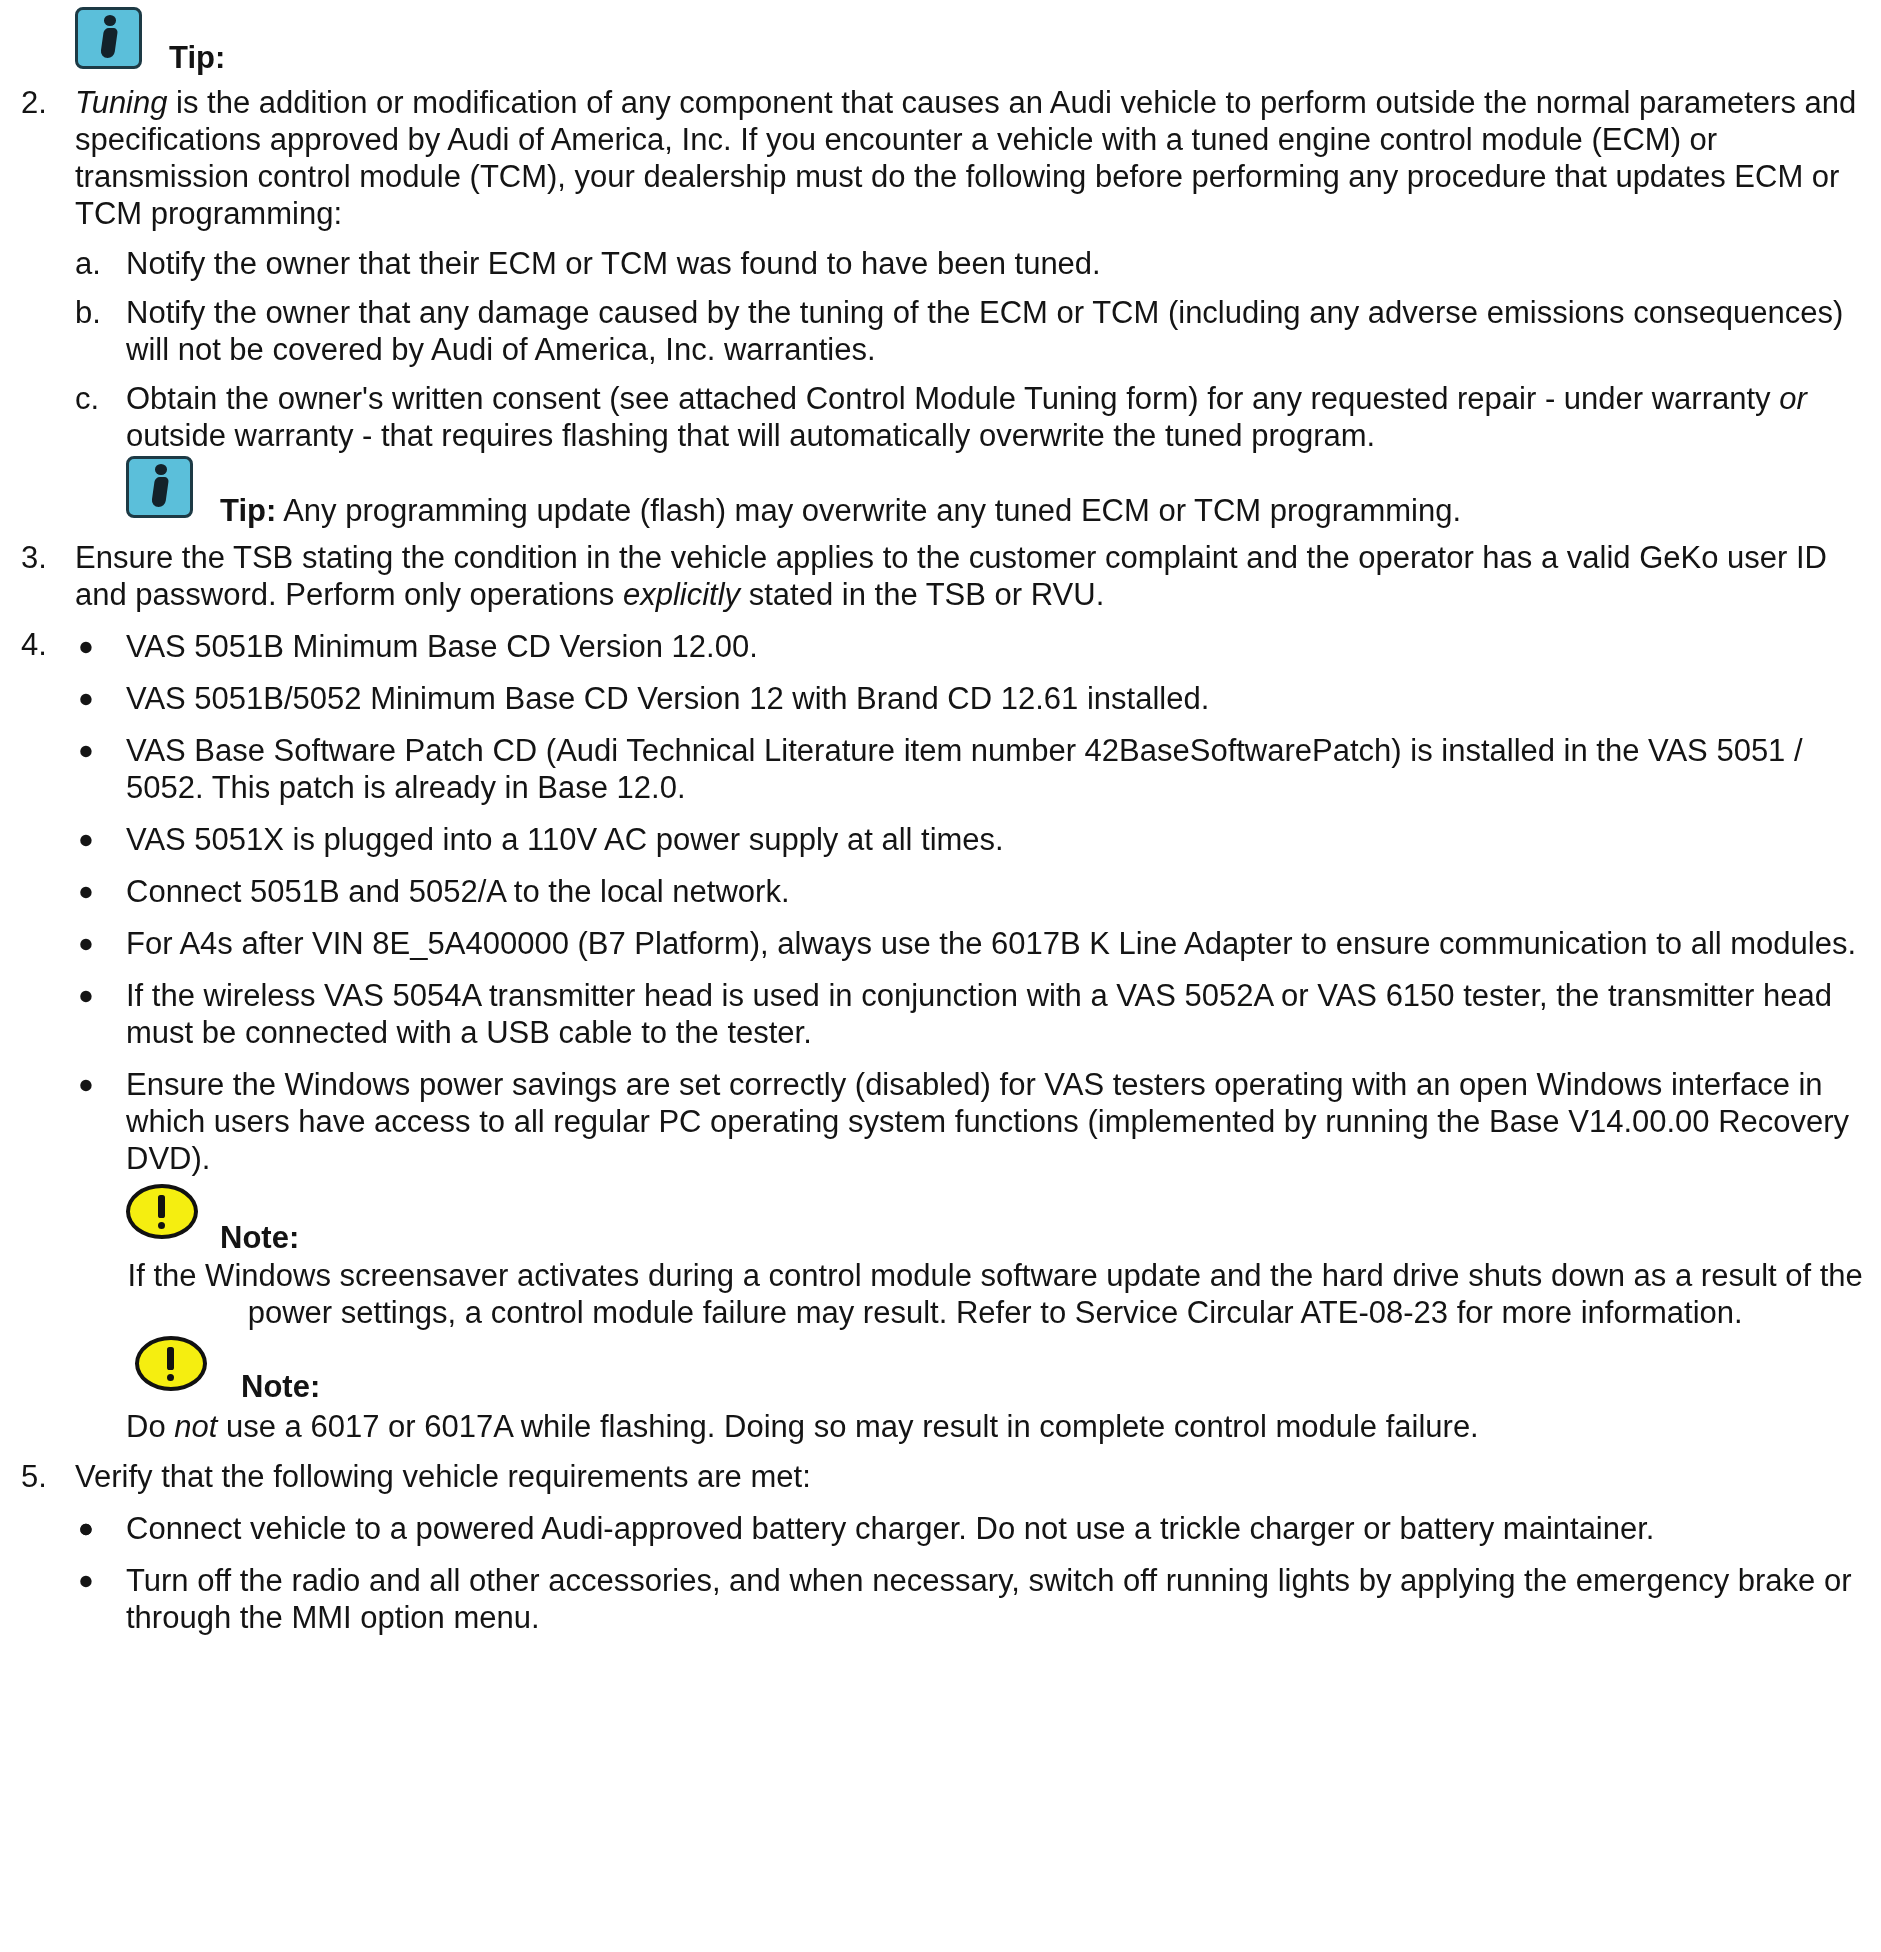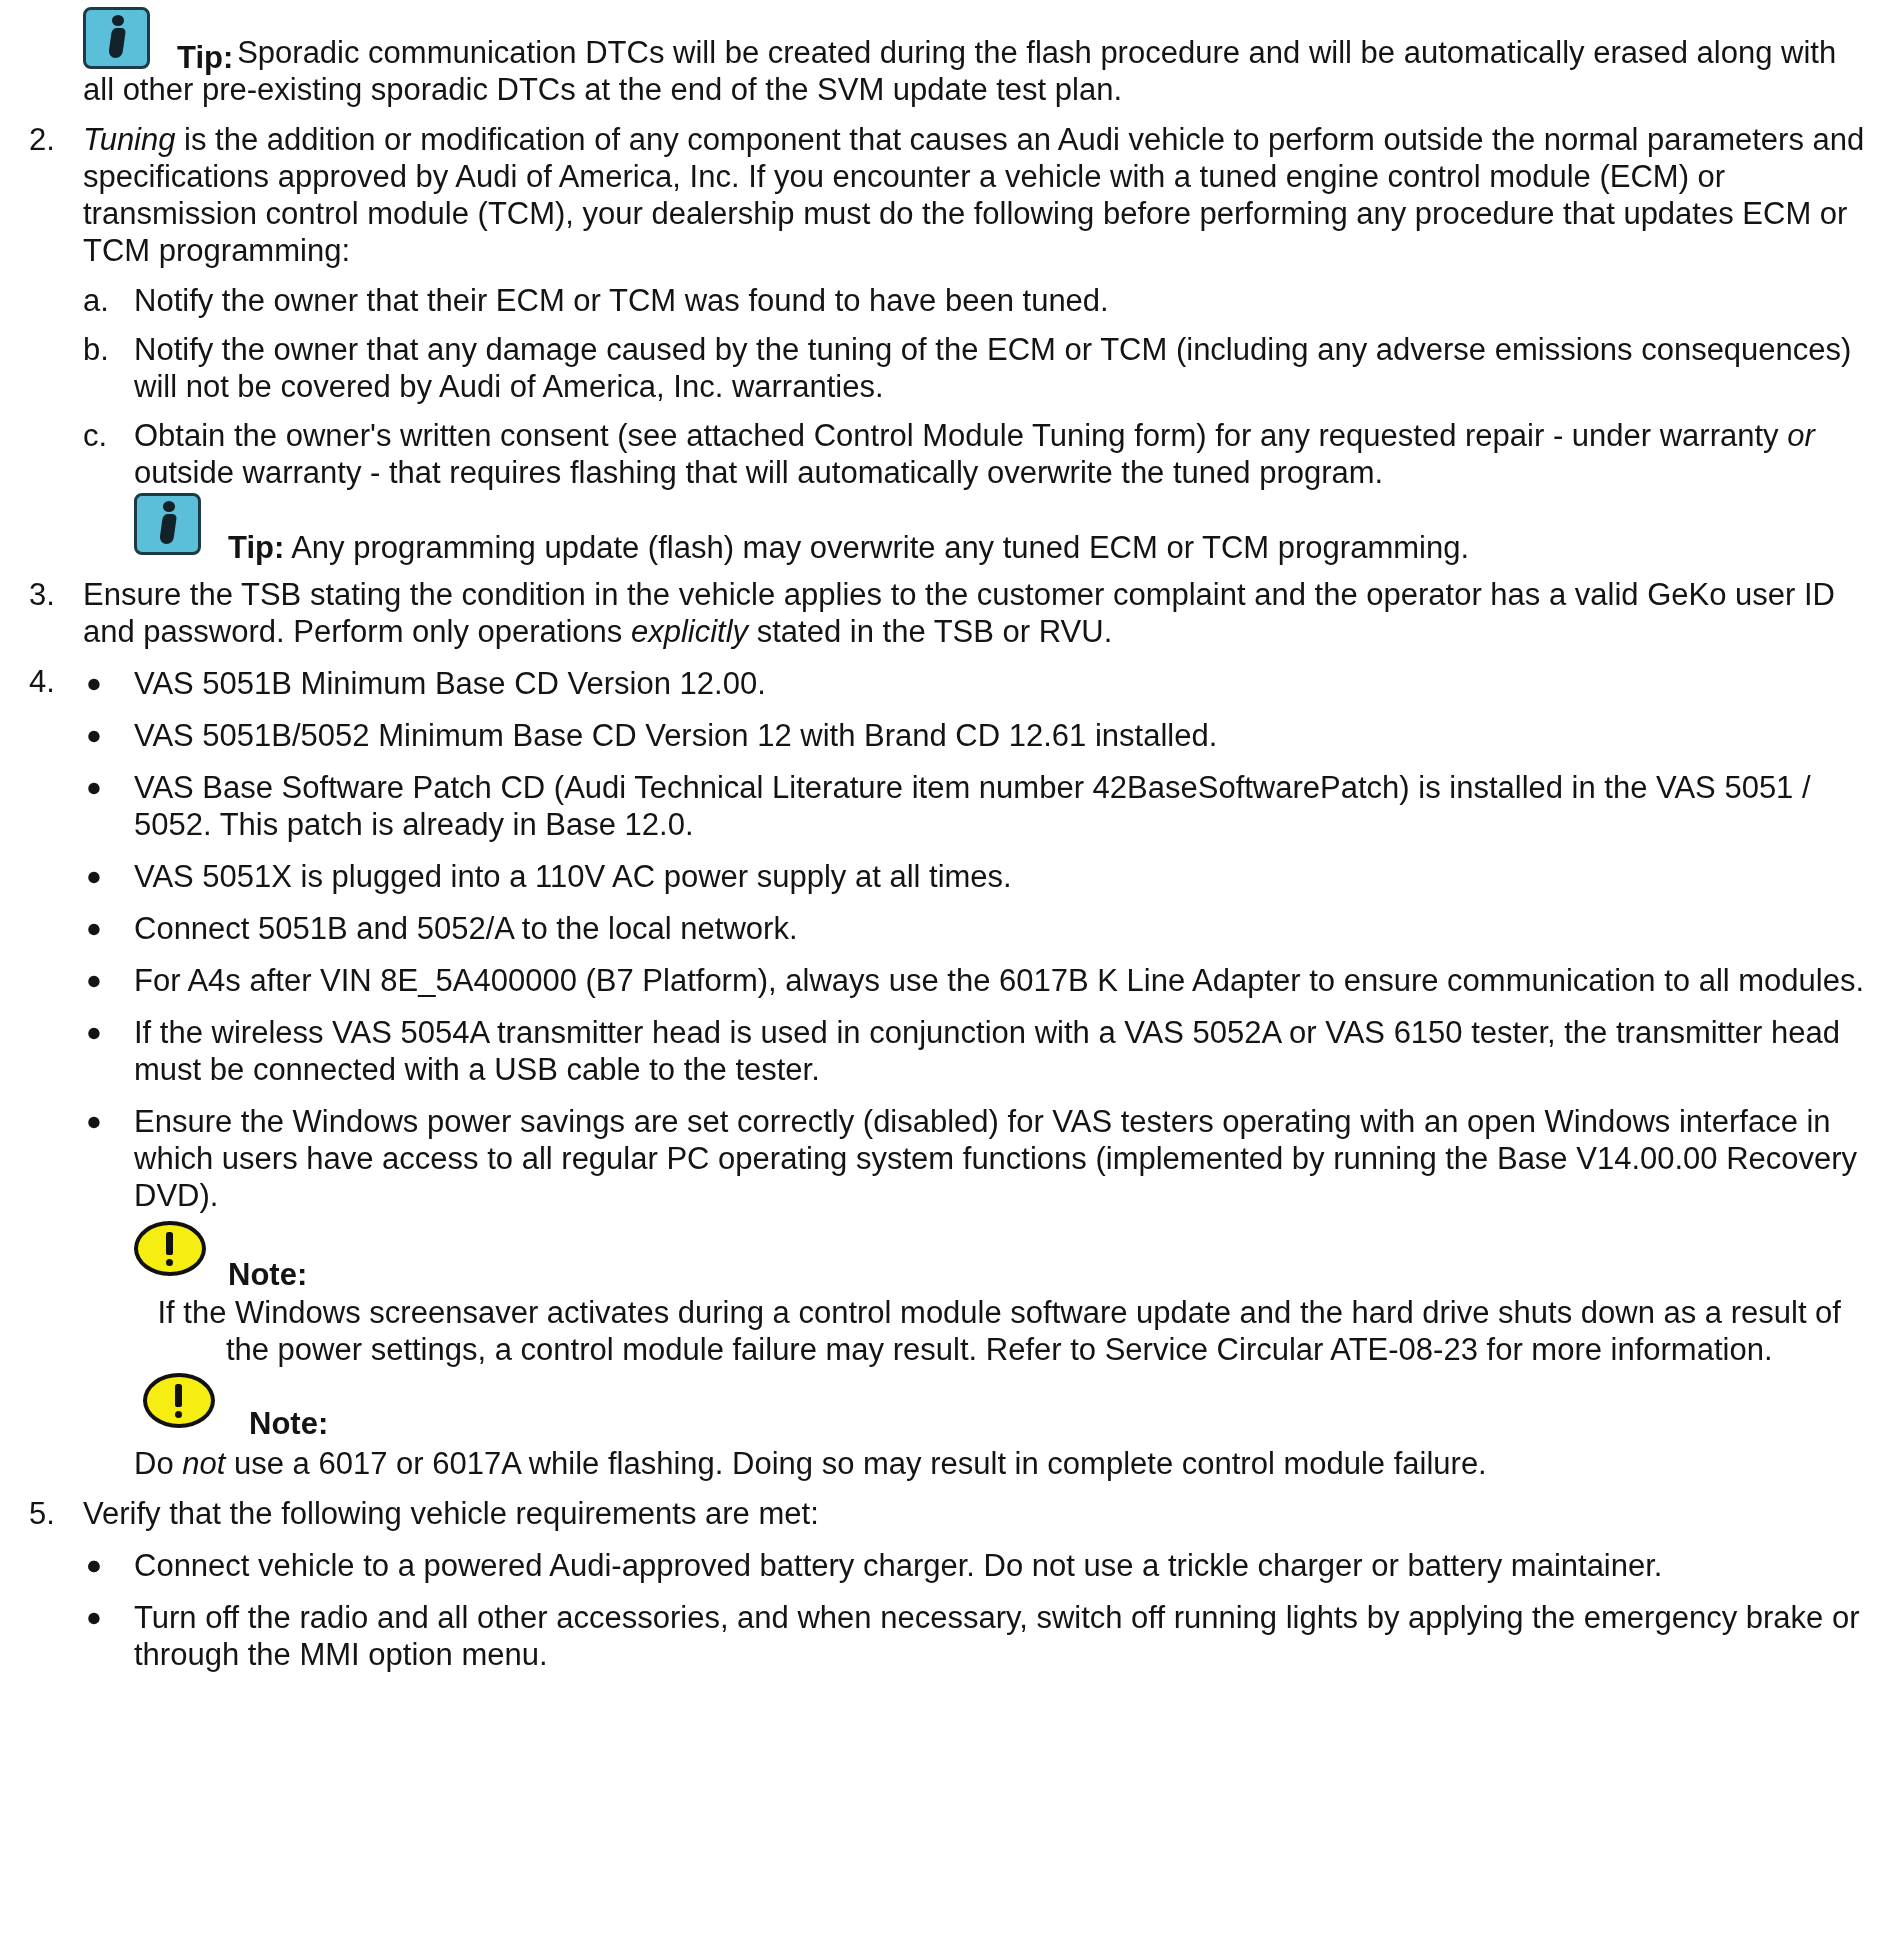--- a/index.html
+++ b/index.html
@@ -3,21 +3,21 @@
 <meta charset="utf-8">
 <style>
   html, body { margin: 0; padding: 0; background: #ffffff; }
   body {
     width: 1882px; height: 1952px; overflow: hidden;
     font-family: "Liberation Sans", sans-serif;
     color: #141414;
     font-size: 31px;
     line-height: 37px;
   }
-  .page { position: relative; padding: 7px 0 0 8px; }
+  .page { position: relative; padding: 7px 0 0 0; }
   .para { position: relative; }
   .num { position: absolute; left: 21px; }
   .lvl1 { padding-left: 75px; padding-right: 17.6px; }
   .lvl2 { padding-left: 126px; padding-right: 17.6px; }
   .sub-label { position: absolute; left: 75px; }
   .bullet { position: absolute; left: 78px; font-size: 26.5px; }
   .gap-l { margin-top: 13.2px; }
   .gap-m { margin-top: 12.4px; }
   i, em { font-style: italic; }
   b { font-weight: bold; }
@@ -46,21 +46,20 @@
 
   <div class="para lvl1">
     <div class="tip-row" style="height:64px;">
       <span class="tip-icon" style="left:0;">
           <span class="dot"></span>
           <span class="stem"></span>
         </span>
       <span class="tip-text" style="left:94px;bottom:-5.3px;"><b>Tip:</b></span>
     </div>
   </div>
-  <div class="para lvl1" style="margin-top:-37px;text-indent:95px;"><span style="visibility:hidden">Tip:</span><span> Sporadic communication DTCs will be created during the flash procedure and will be automatically erased along with all other pre-existing sporadic DTCs at the end of the SVM update test plan.</span></div>
 
   <div class="para lvl1 gap-l">
     <span class="num">2.</span>
     <i>Tuning</i><span> is the addition or modification of any component that causes an Audi vehicle to perform outside the normal parameters and specifications approved by Audi of America, Inc. If you encounter a vehicle with a tuned engine control module (ECM) or transmission control module (TCM), your dealership must do the following before performing any procedure that updates ECM or TCM programming:</span>
   </div>
 
   <div class="para lvl2 gap-m">
     <span class="sub-label">a.</span>
     <span>Notify the owner that their ECM or TCM was found to have been tuned.</span>
   </div>

